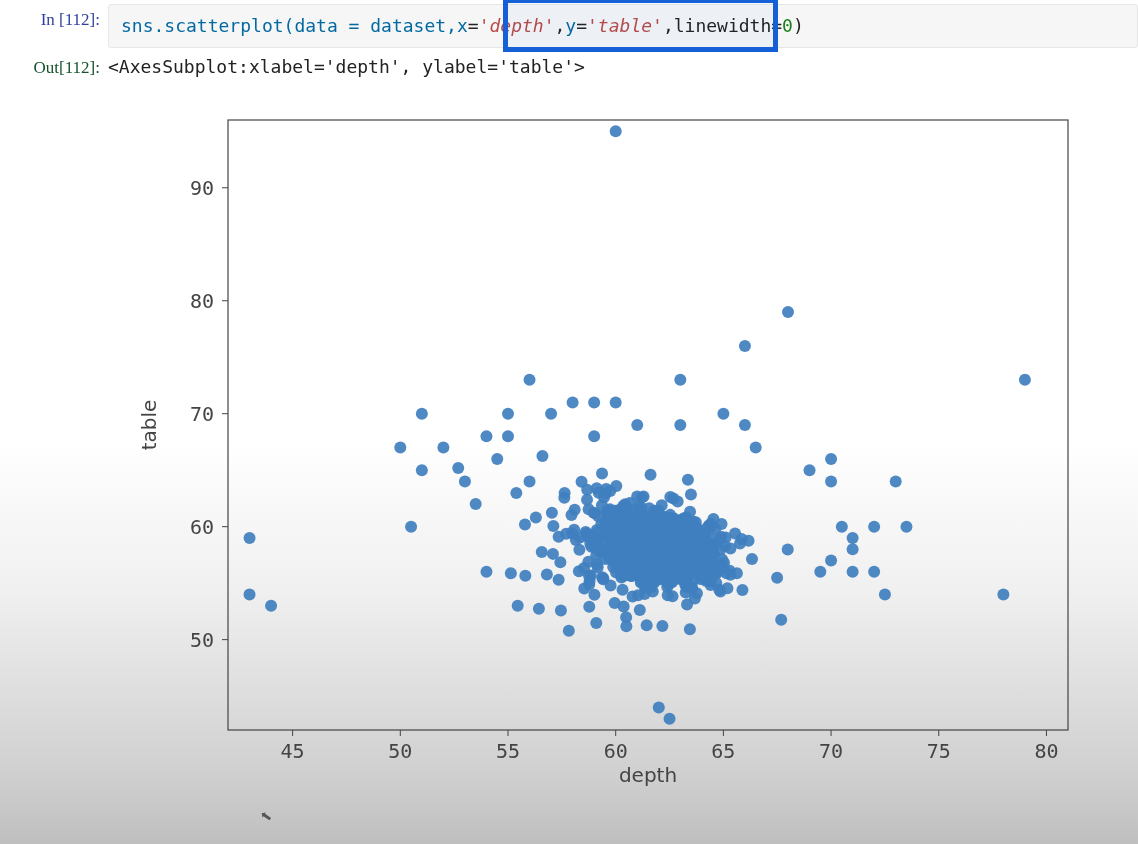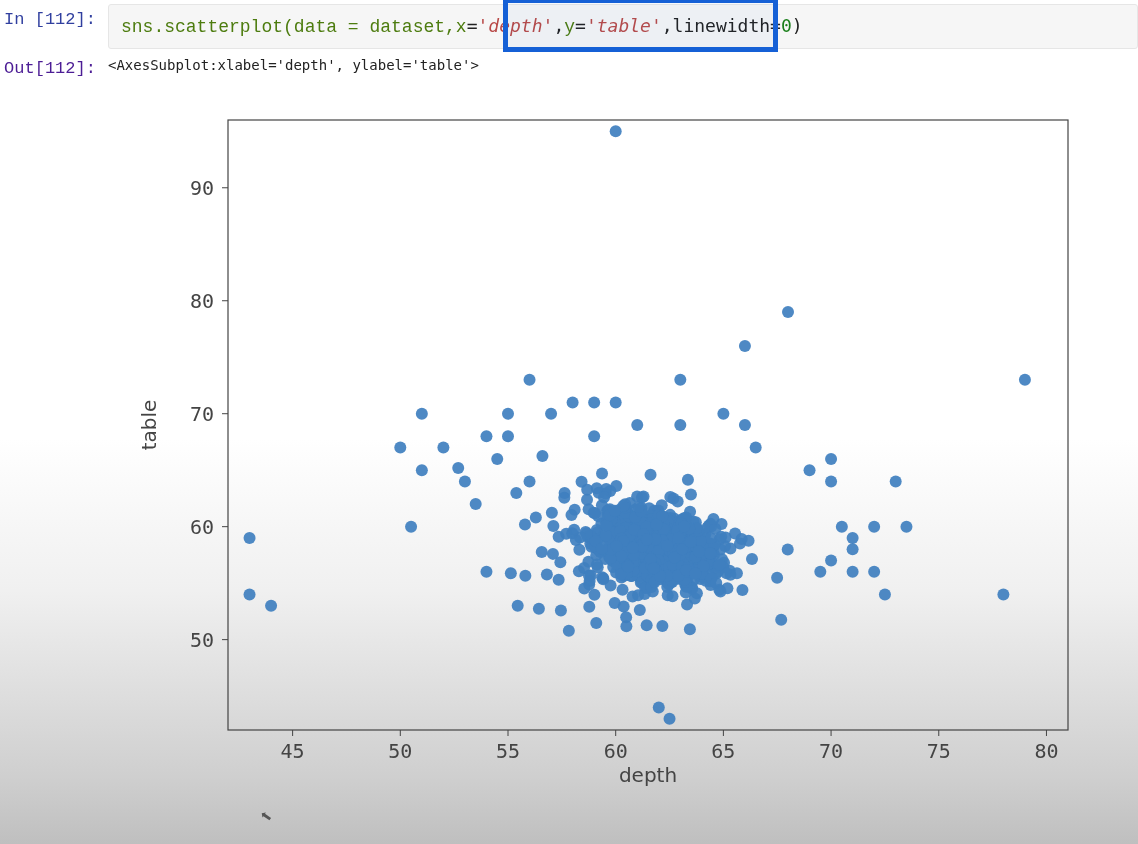--- a/index.html
+++ b/index.html
@@ -20,61 +20,61 @@
   }
 
   
   .cell-row {
     display: flex;
     align-items: flex-start;
   }
   .prompt {
     width: 108px;
     flex: 0 0 108px;
-    text-align: center;
+    text-align: right;
     padding: 10px 8px 0 0;
     box-sizing: border-box;
-    font-family: Liberation Mono, monospace;
+    font-family: Liberation Serif, serif;
     font-size: 17px;
     white-space: pre;
   }
   .prompt.in  { color: #303F9F; }
-  .prompt.out { color: #4c1d95; }
+  .prompt.out { color: #14532d; }
 
   .code-area {
     flex: 1 1 auto;
     position: relative;
     margin-top: 4px;
   }
   .code-box {
     background: #f6f6f6;
     border: 1px solid #e6e6e6;
     border-radius: 3px;
     padding: 8px 12px;
     font-family: "DejaVu Sans Mono", Menlo, Consolas, monospace;
     font-size: 18px;
     line-height: 26px;
     white-space: pre;
     color: #222;
   }
-  .code-box .tok-name  { color: #4d7c0f; font-family: Liberation Mono, monospace; }
+  .code-box .tok-name  { color: #0369a1; }
   .code-box .tok-kw    { color: #1a7f1a; }
   .code-box .tok-str   { color: #b94a48; font-style: italic; }
 
   .highlight-box {
     position: absolute;
     border: 5px solid #1560d6;
     background: rgba(21,96,214,0.04);
     pointer-events: none;
   }
 
   .output-text {
     padding: 8px 0 0 0;
     font-family: "DejaVu Sans Mono", Menlo, Consolas, monospace;
-    font-size: 14px;
+    font-size: 18px;
     color: #222;
     white-space: pre;
   }
 
   
   .chart-wrap {
     margin-left: 108px;
     margin-top: 32px;
   }
   .chart {

